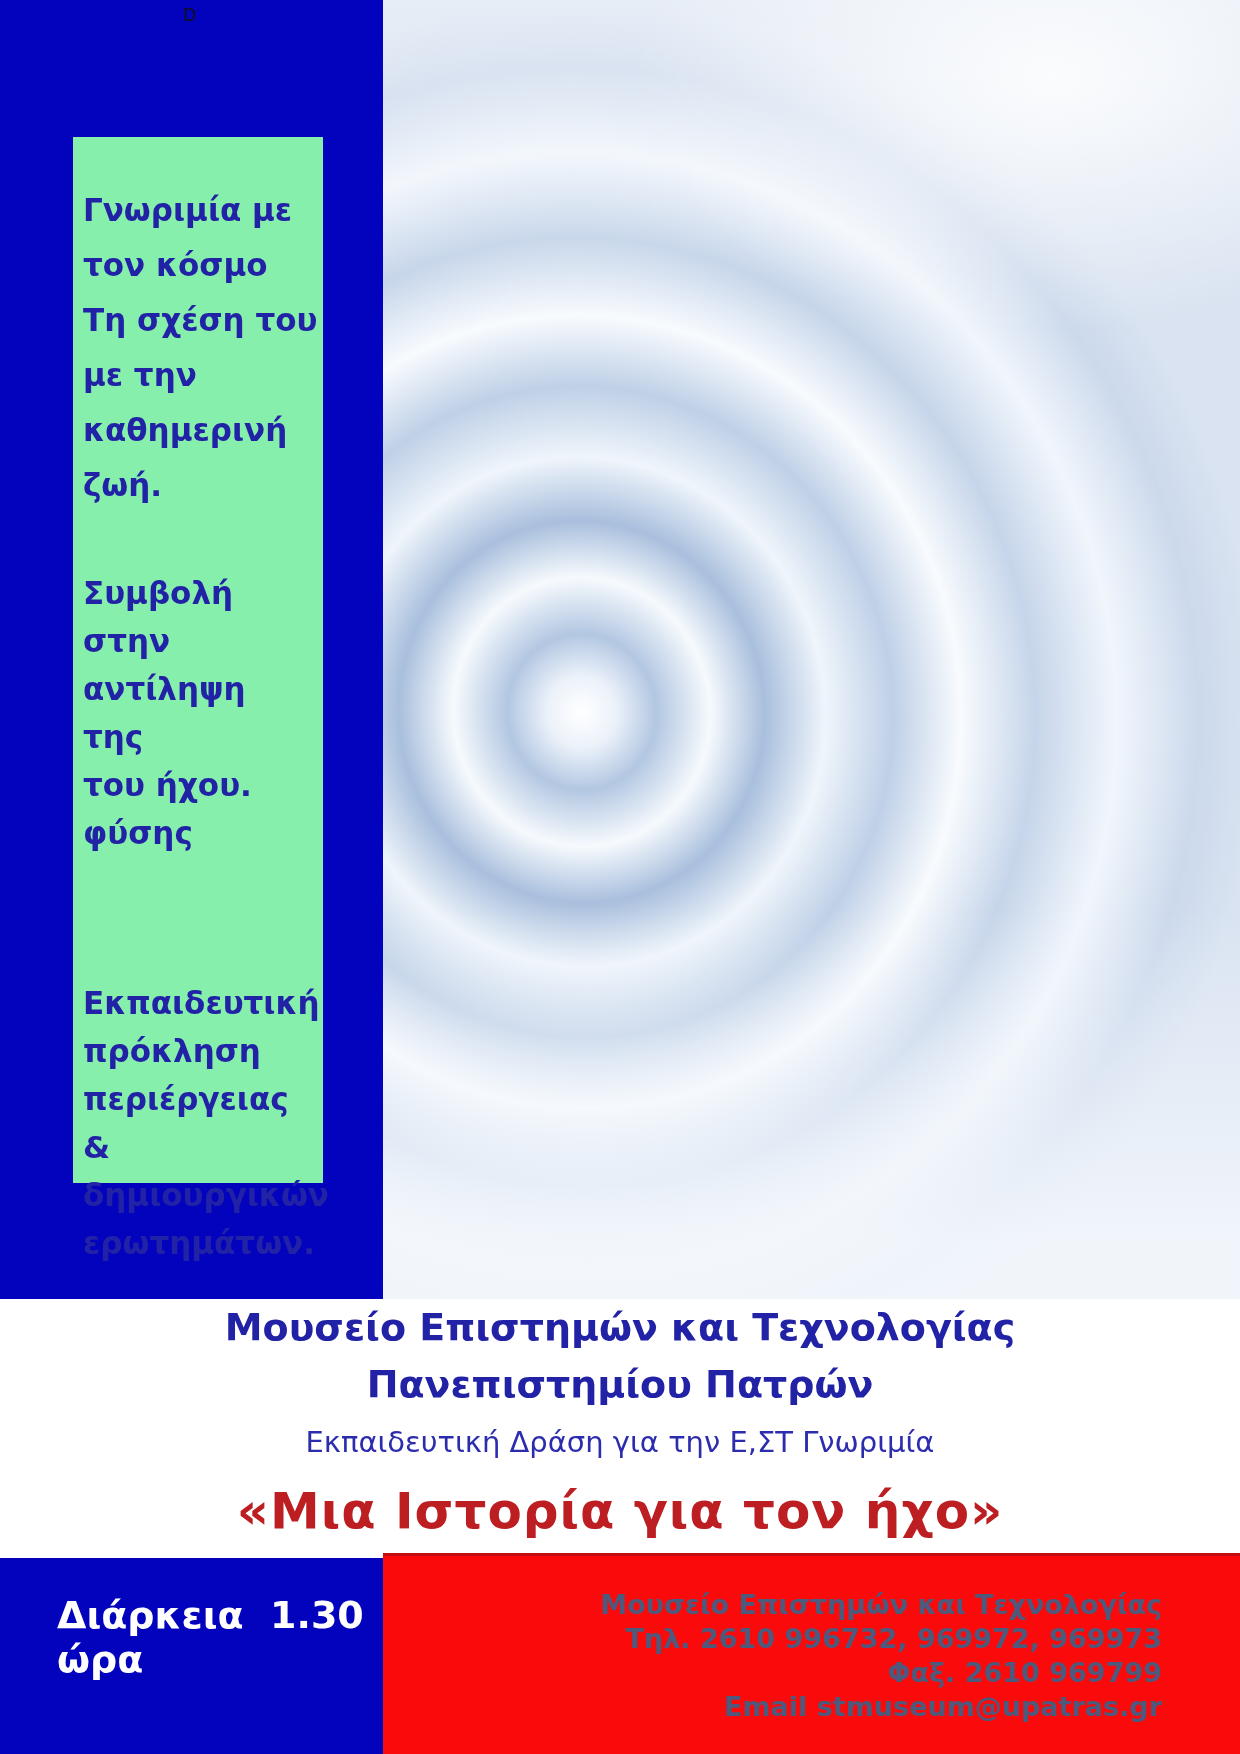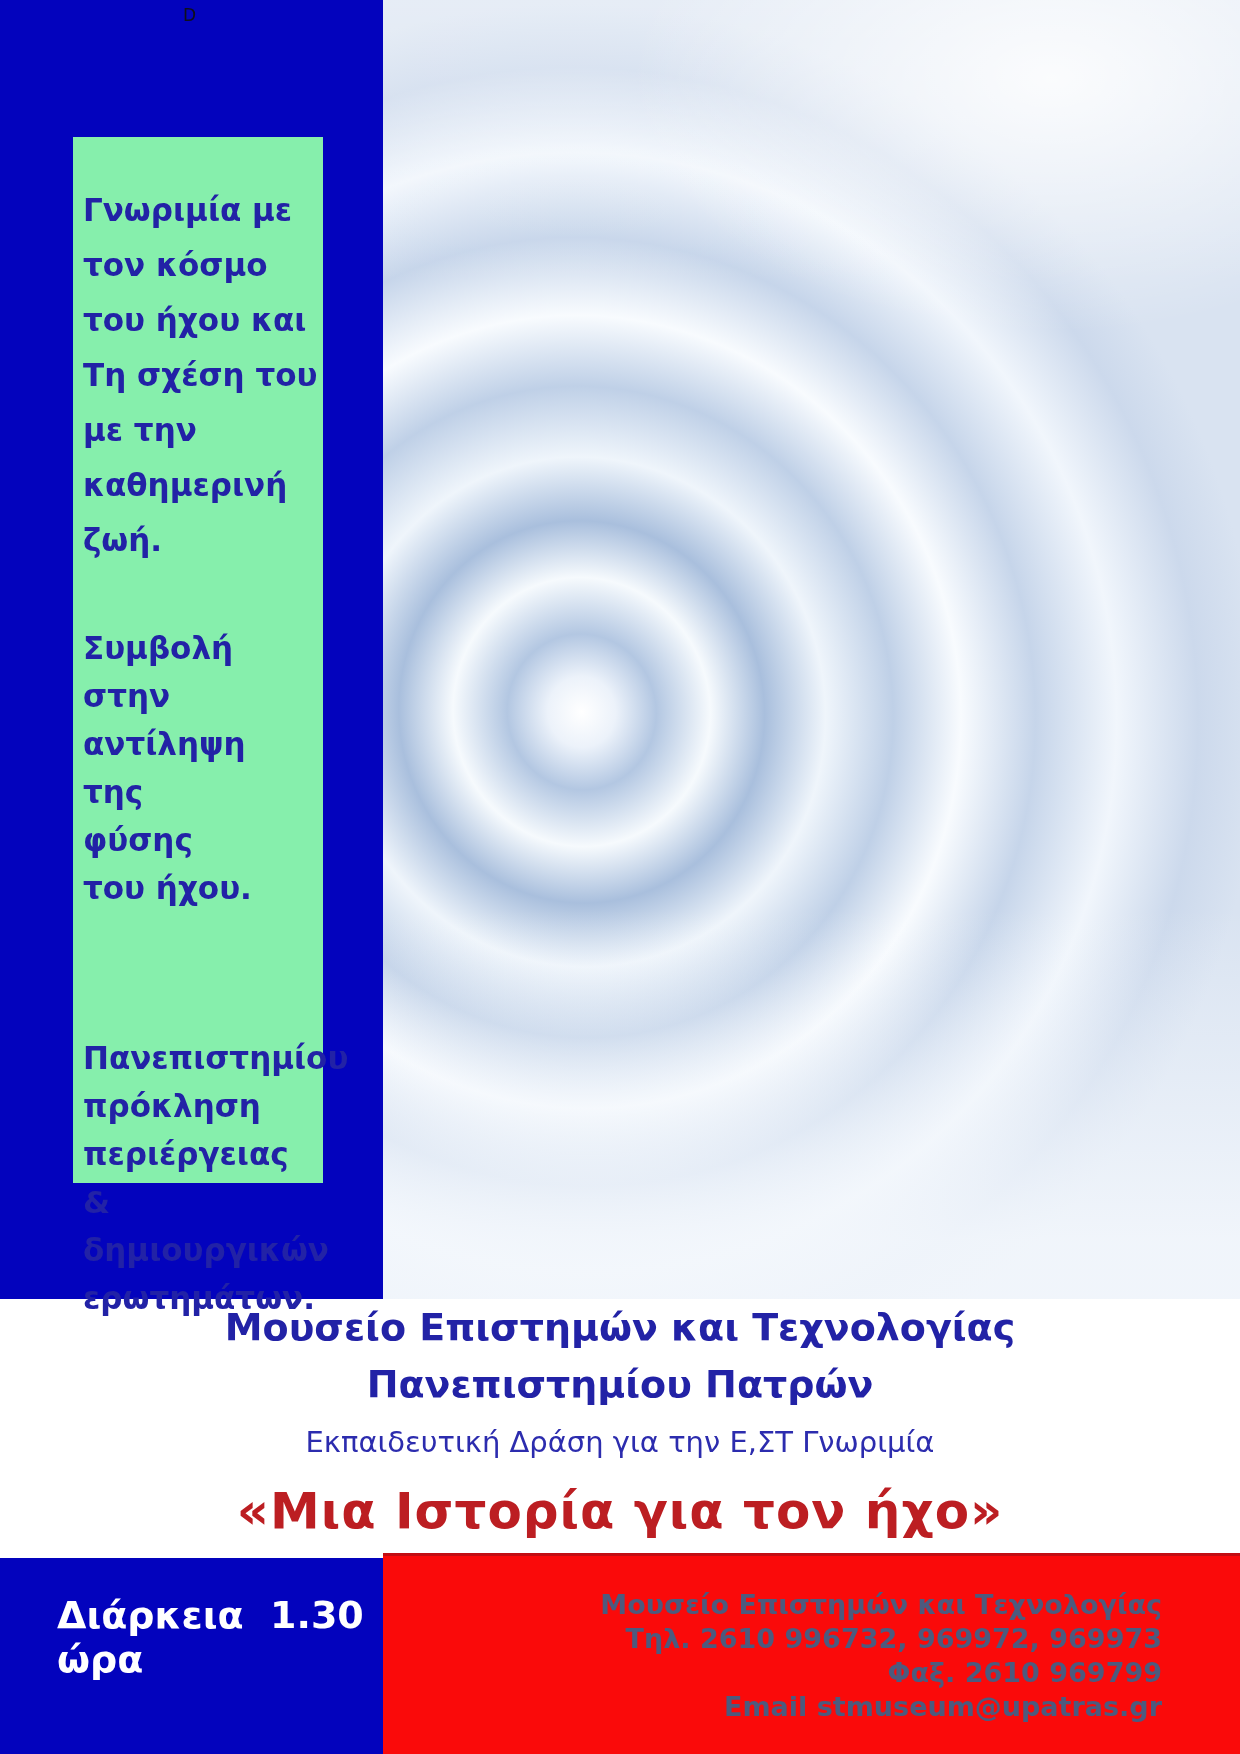--- a/index.html
+++ b/index.html
@@ -121,34 +121,33 @@
 <div class="page">
 
   <div class="left-col">
     <span class="stray-d">D</span>
   </div>
 
   <div class="info-box">
     <div class="p1">
       <div class="line">Γνωριμία με</div>
       <div class="line">τον κόσμο</div>
-      <div class="line">του ήχου και</div>
       <div class="line">Τη σχέση του</div>
       <div class="line">με την</div>
       <div class="line">καθημερινή</div>
       <div class="line">ζωή.</div>
     </div>
     <div class="p2">
       <div class="line">Συμβολή στην</div>
       <div class="line">αντίληψη  της</div>
+      <div class="line">του ήχου.</div>
       <div class="line">φύσης</div>
-      <div class="line">του ήχου.</div>
     </div>
     <div class="p3">
-      <div class="line">Πανεπιστημίου</div>
+      <div class="line">Εκπαιδευτική</div>
       <div class="line">πρόκληση</div>
       <div class="line">περιέργειας &amp;</div>
       <div class="line">δημιουργικών</div>
       <div class="line">ερωτημάτων.</div>
     </div>
   </div>
 
   <div class="water">
     <div class="ripple"></div>
     <div class="glow-top"></div>

